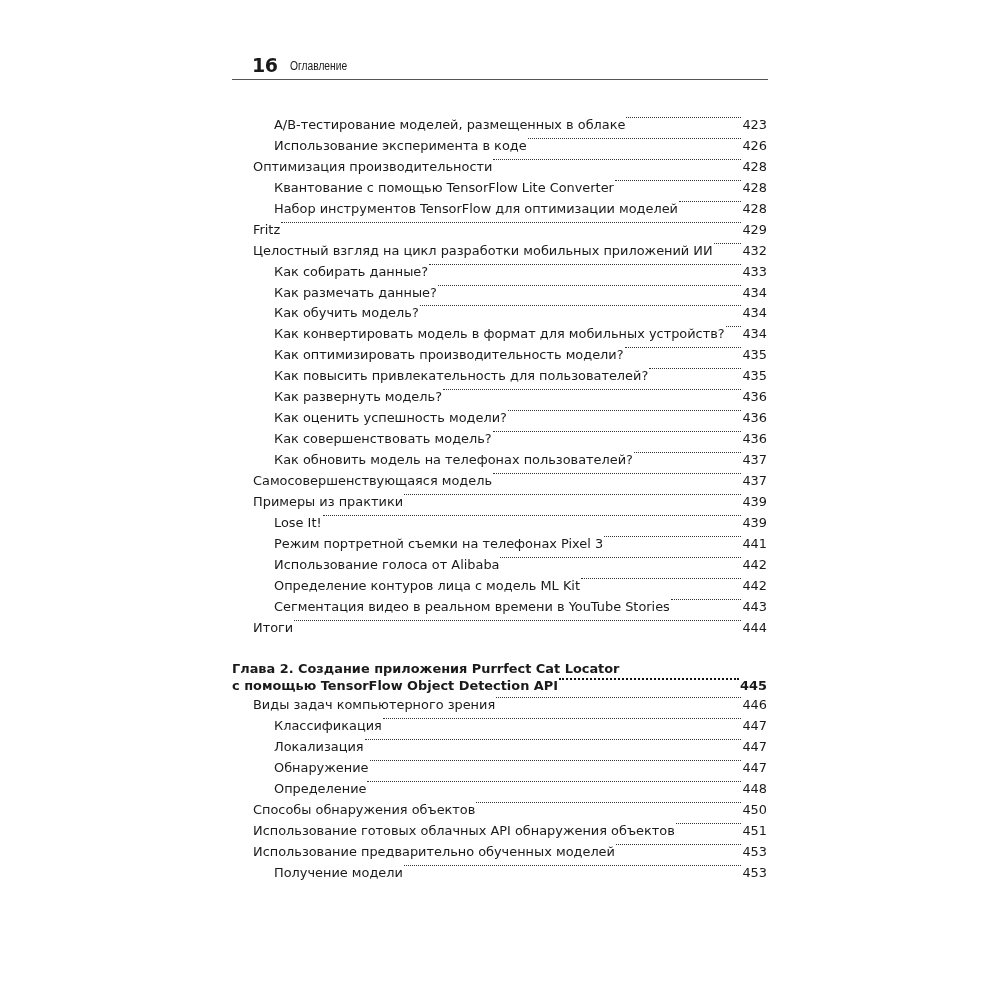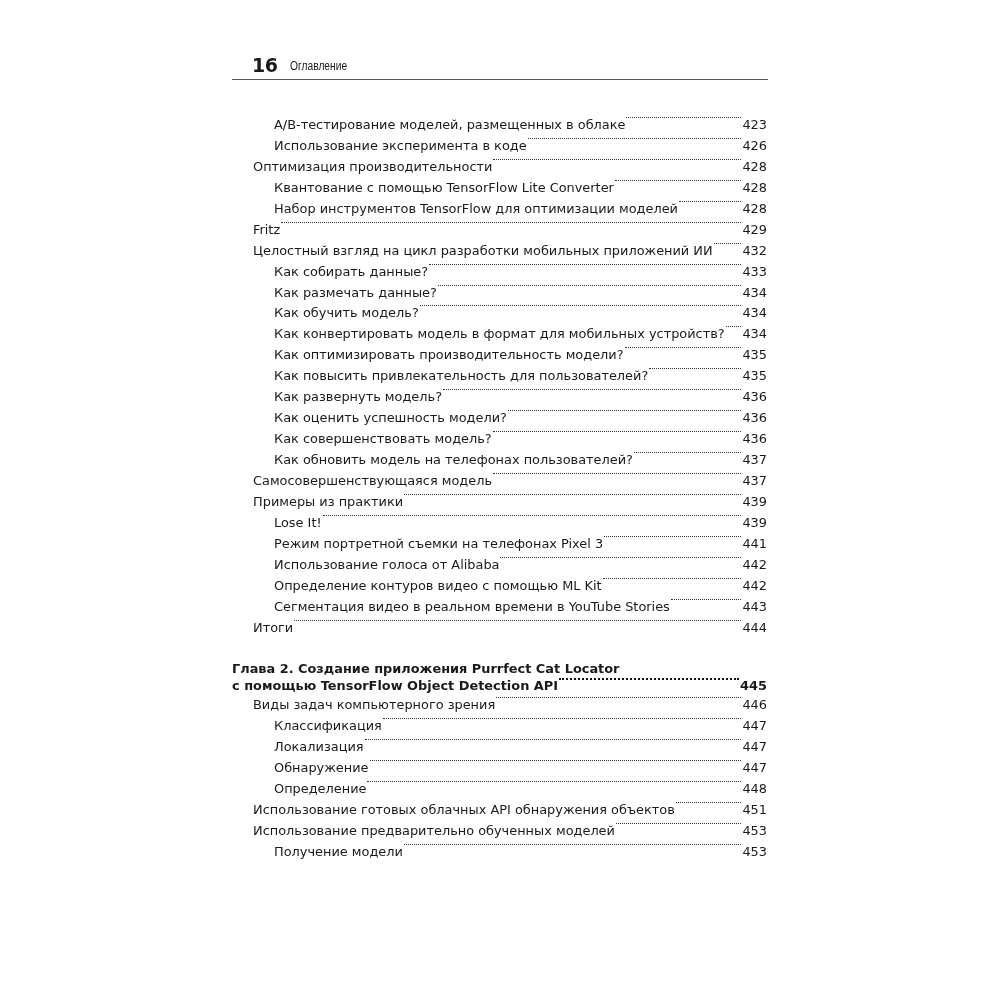--- a/index.html
+++ b/index.html
@@ -136,21 +136,21 @@
         <span class="title">Режим портретной съемки на телефонах Pixel 3</span>
         <span class="dots"></span>
         <span class="pg">441</span>
       </div>
       <div class="row lvl2">
         <span class="title">Использование голоса от Alibaba</span>
         <span class="dots"></span>
         <span class="pg">442</span>
       </div>
       <div class="row lvl2">
-        <span class="title">Определение контуров видео с помощью ML Kit</span>
+        <span class="title">Определение контуров лица с модель ML Kit</span>
         <span class="dots"></span>
         <span class="pg">442</span>
       </div>
       <div class="row lvl2">
         <span class="title">Сегментация видео в реальном времени в YouTube Stories</span>
         <span class="dots"></span>
         <span class="pg">443</span>
       </div>
       <div class="row lvl1">
         <span class="title">Итоги</span>
@@ -186,20 +186,25 @@
         <span class="title">Обнаружение</span>
         <span class="dots"></span>
         <span class="pg">447</span>
       </div>
       <div class="row lvl2">
         <span class="title">Определение</span>
         <span class="dots"></span>
         <span class="pg">448</span>
       </div>
       <div class="row lvl1">
+        <span class="title">Способы обнаружения объектов</span>
+        <span class="dots"></span>
+        <span class="pg">450</span>
+      </div>
+      <div class="row lvl1">
         <span class="title">Использование готовых облачных API обнаружения объектов</span>
         <span class="dots"></span>
         <span class="pg">451</span>
       </div>
       <div class="row lvl1">
         <span class="title">Использование предварительно обученных моделей</span>
         <span class="dots"></span>
         <span class="pg">453</span>
       </div>
       <div class="row lvl2">

